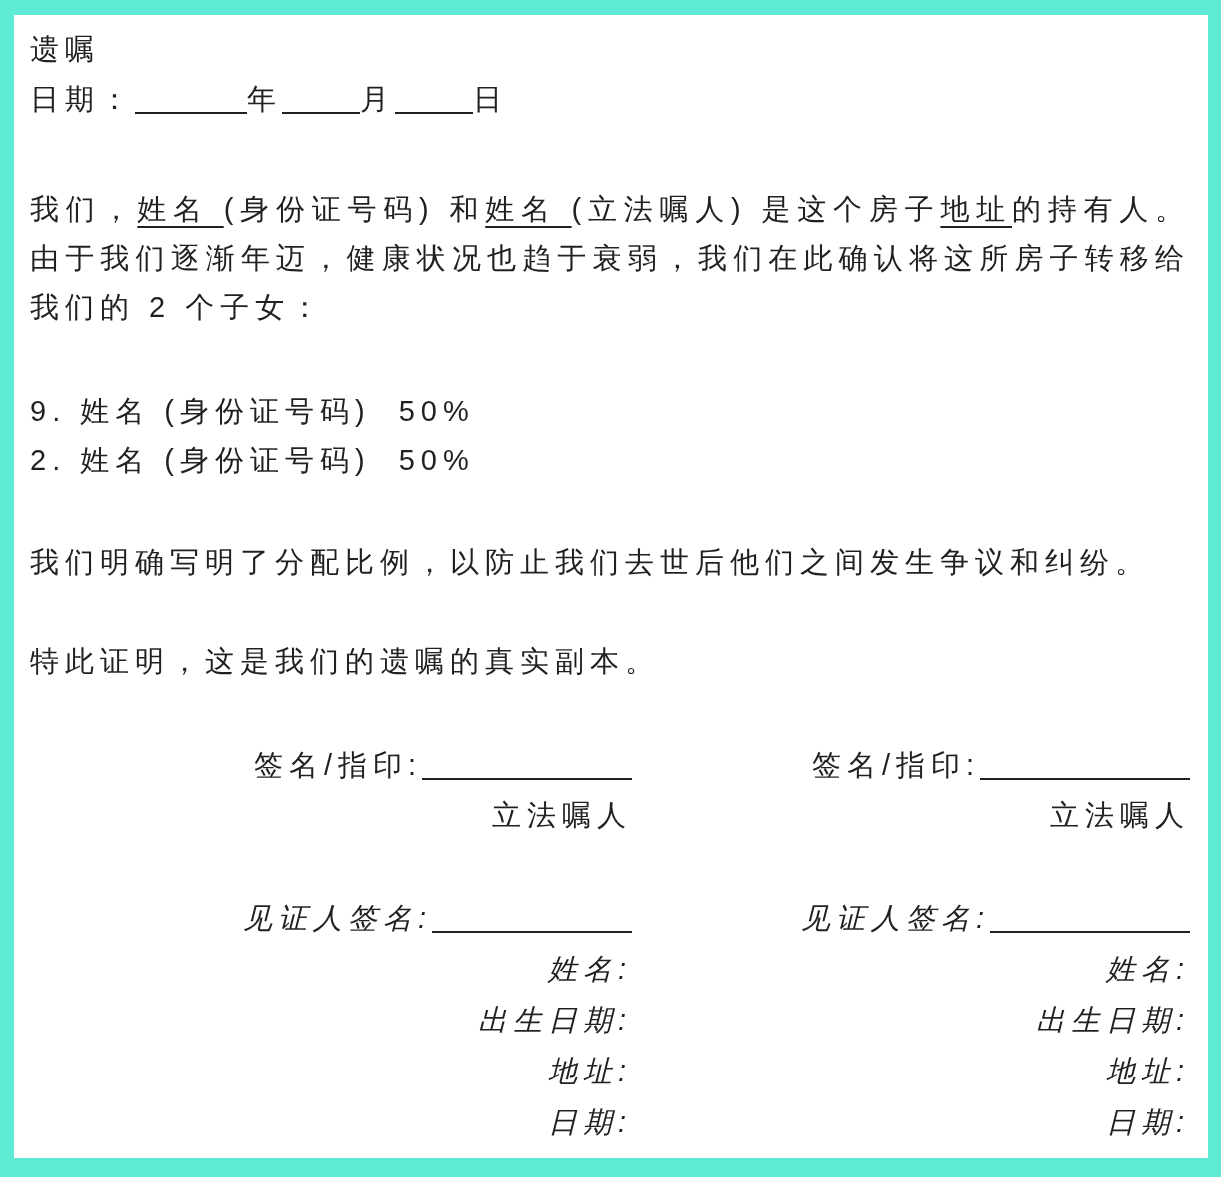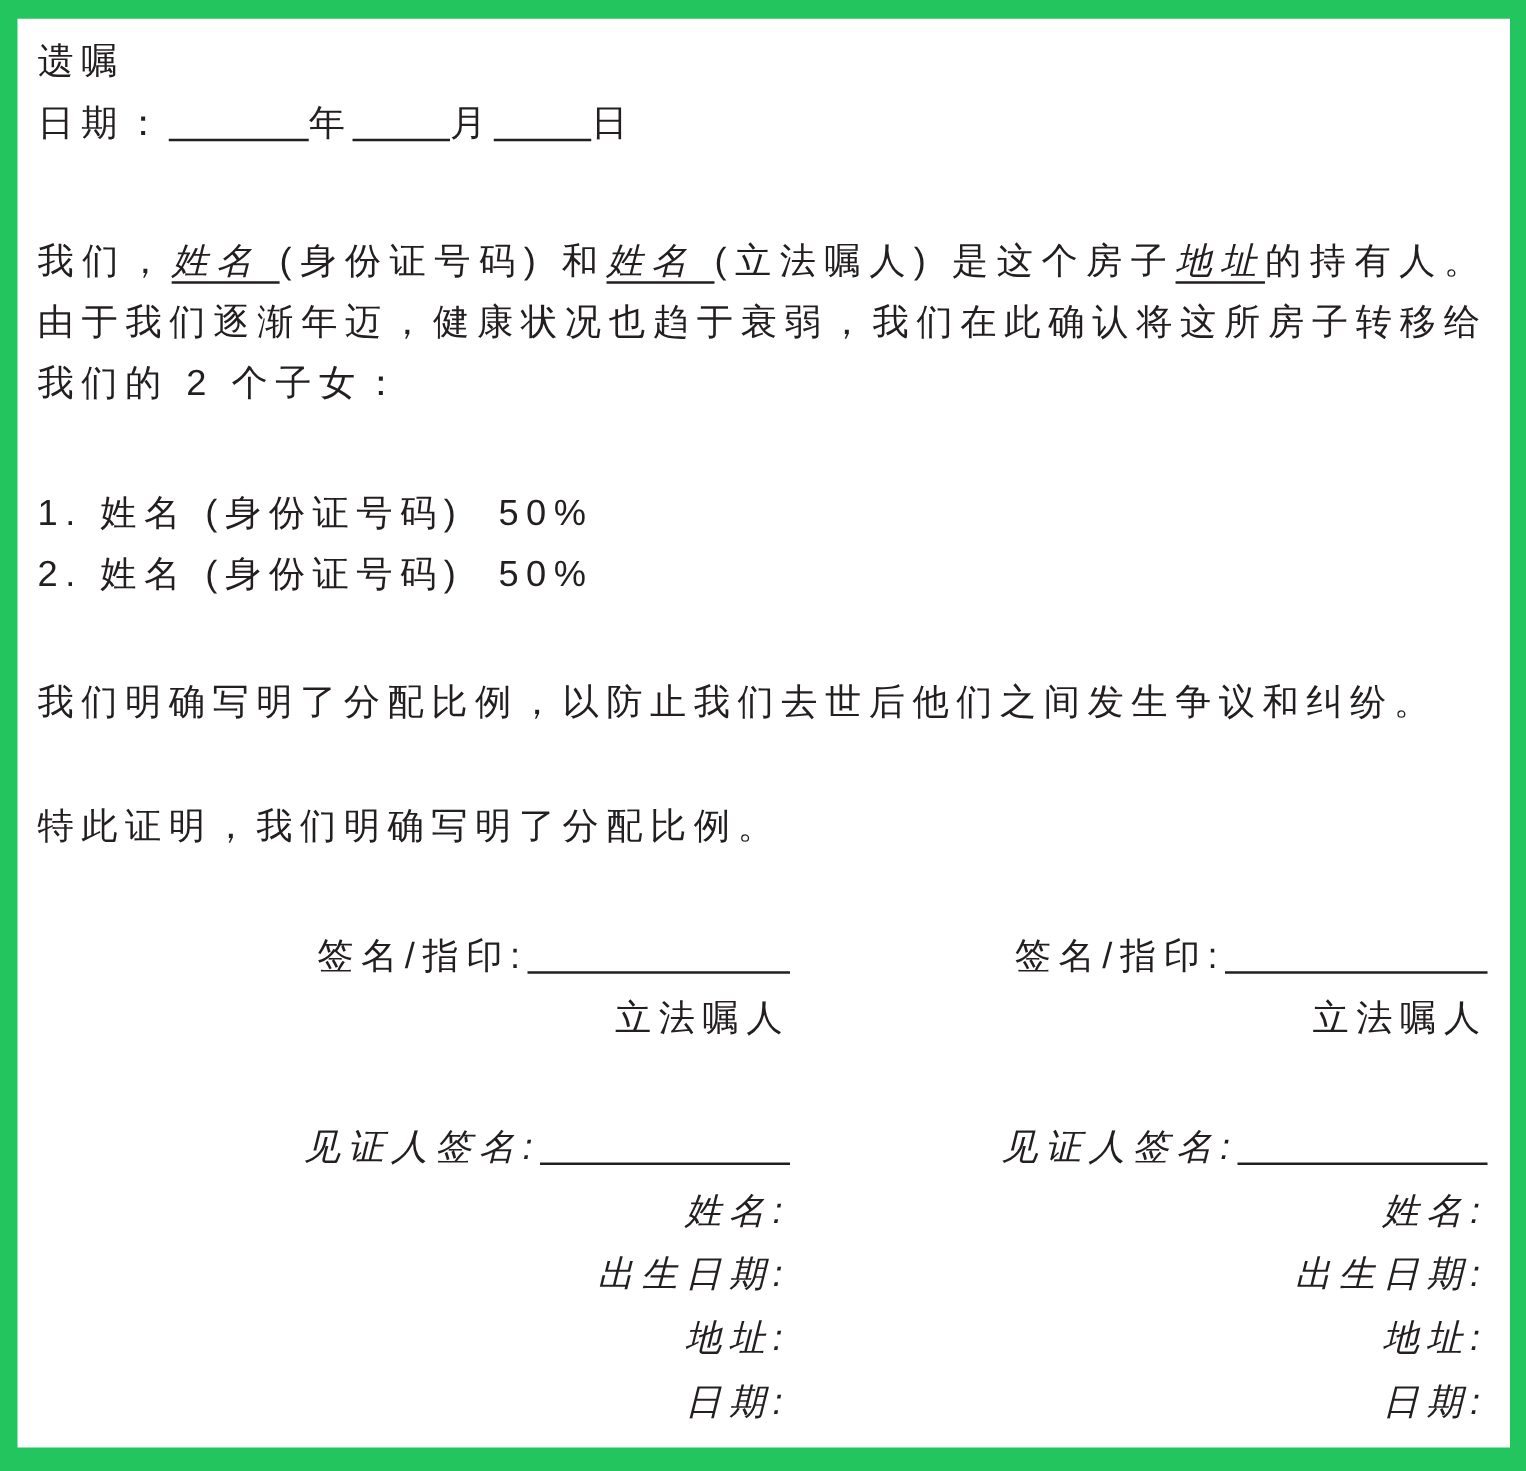--- a/index.html
+++ b/index.html
@@ -1,40 +1,40 @@
 <!DOCTYPE html>
 <html><head>
 <meta charset="utf-8">
 <style>
   * { margin:0; padding:0; box-sizing:border-box; }
   html,body { background:#fff; }
   .page {
     position:relative;
     width:1221px; height:1177px;
-    background:#22c55e;
+    background:#5eead4;
     padding:15px 13px 19px 14px;
     font-family:"Liberation Sans","DejaVu Sans",sans-serif;
     color:#231F20;
   }
   .sheet {
     width:100%; height:100%;
     background:#FFFFFF;
     padding:9px 18px 0 16px;
     overflow:hidden;
   }
   .txt {
     font-size:29px;
     letter-spacing:6px;
     line-height:49px;
     color:#231F20;
   }
   .title-line { line-height:50px; }
   .date-line  { line-height:50px; white-space:nowrap; }
   .intro      { margin-top:61px; text-align:justify; }
-  .ul-it      { font-style:italic; text-decoration:underline; text-decoration-thickness:2px; text-underline-offset:7px; }
+  .ul-it      { text-decoration:underline; text-decoration-thickness:2px; text-underline-offset:7px; }
   .beneficiaries { margin-top:55px; }
   .beneficiaries div { white-space:pre-wrap; }
   .clause-1   { margin-top:53px; }
   .clause-2   { margin-top:50px; }
   .two-col    { display:grid; grid-template-columns:602px 1fr;text-align:right; }
   .sig-row    { margin-top:54px; }
   .sig-row .line { line-height:50px; white-space:nowrap; }
   .witness-row { margin-top:53px;font-style:italic; }
   .witness-row .line { line-height:51px; white-space:nowrap; }
   .blank {
@@ -53,27 +53,27 @@
 <div class="page">
   <div class="sheet">
 
     <div class="txt title-line">遗嘱</div>
 
     <div class="txt date-line"><span>日期：</span><span class="blank blank-date-long"></span><span>年</span><span class="blank blank-date"></span><span>月</span><span class="blank blank-date"></span><span>日</span></div>
 
     <div class="txt intro"><span>我们，</span><span class="ul-it">姓名 </span><span>(身份证号码) 和</span><span class="ul-it">姓名 </span><span>(立法嘱人) 是这个房子</span><span class="ul-it">地址</span><span>的持有人。由于我们逐渐年迈，健康状况也趋于衰弱，我们在此确认将这所房子转移给我们的 2 个子女：</span></div>
 
     <div class="txt beneficiaries">
-      <div>1. 姓名 (身份证号码)  50%</div>
+      <div>9. 姓名 (身份证号码)  50%</div>
       <div>2. 姓名 (身份证号码)  50%</div>
     </div>
 
     <div class="txt clause-1">我们明确写明了分配比例，以防止我们去世后他们之间发生争议和纠纷。</div>
 
-    <div class="txt clause-2">特此证明，我们明确写明了分配比例。</div>
+    <div class="txt clause-2">特此证明，这是我们的遗嘱的真实副本。</div>
 
     <div class="two-col sig-row">
       <div>
         <div class="txt line"><span>签名/指印:</span><span class="blank blank-sig"></span></div>
         <div class="txt line">立法嘱人</div>
       </div>
       <div>
         <div class="txt line"><span>签名/指印:</span><span class="blank blank-sig"></span></div>
         <div class="txt line">立法嘱人</div>
       </div>

